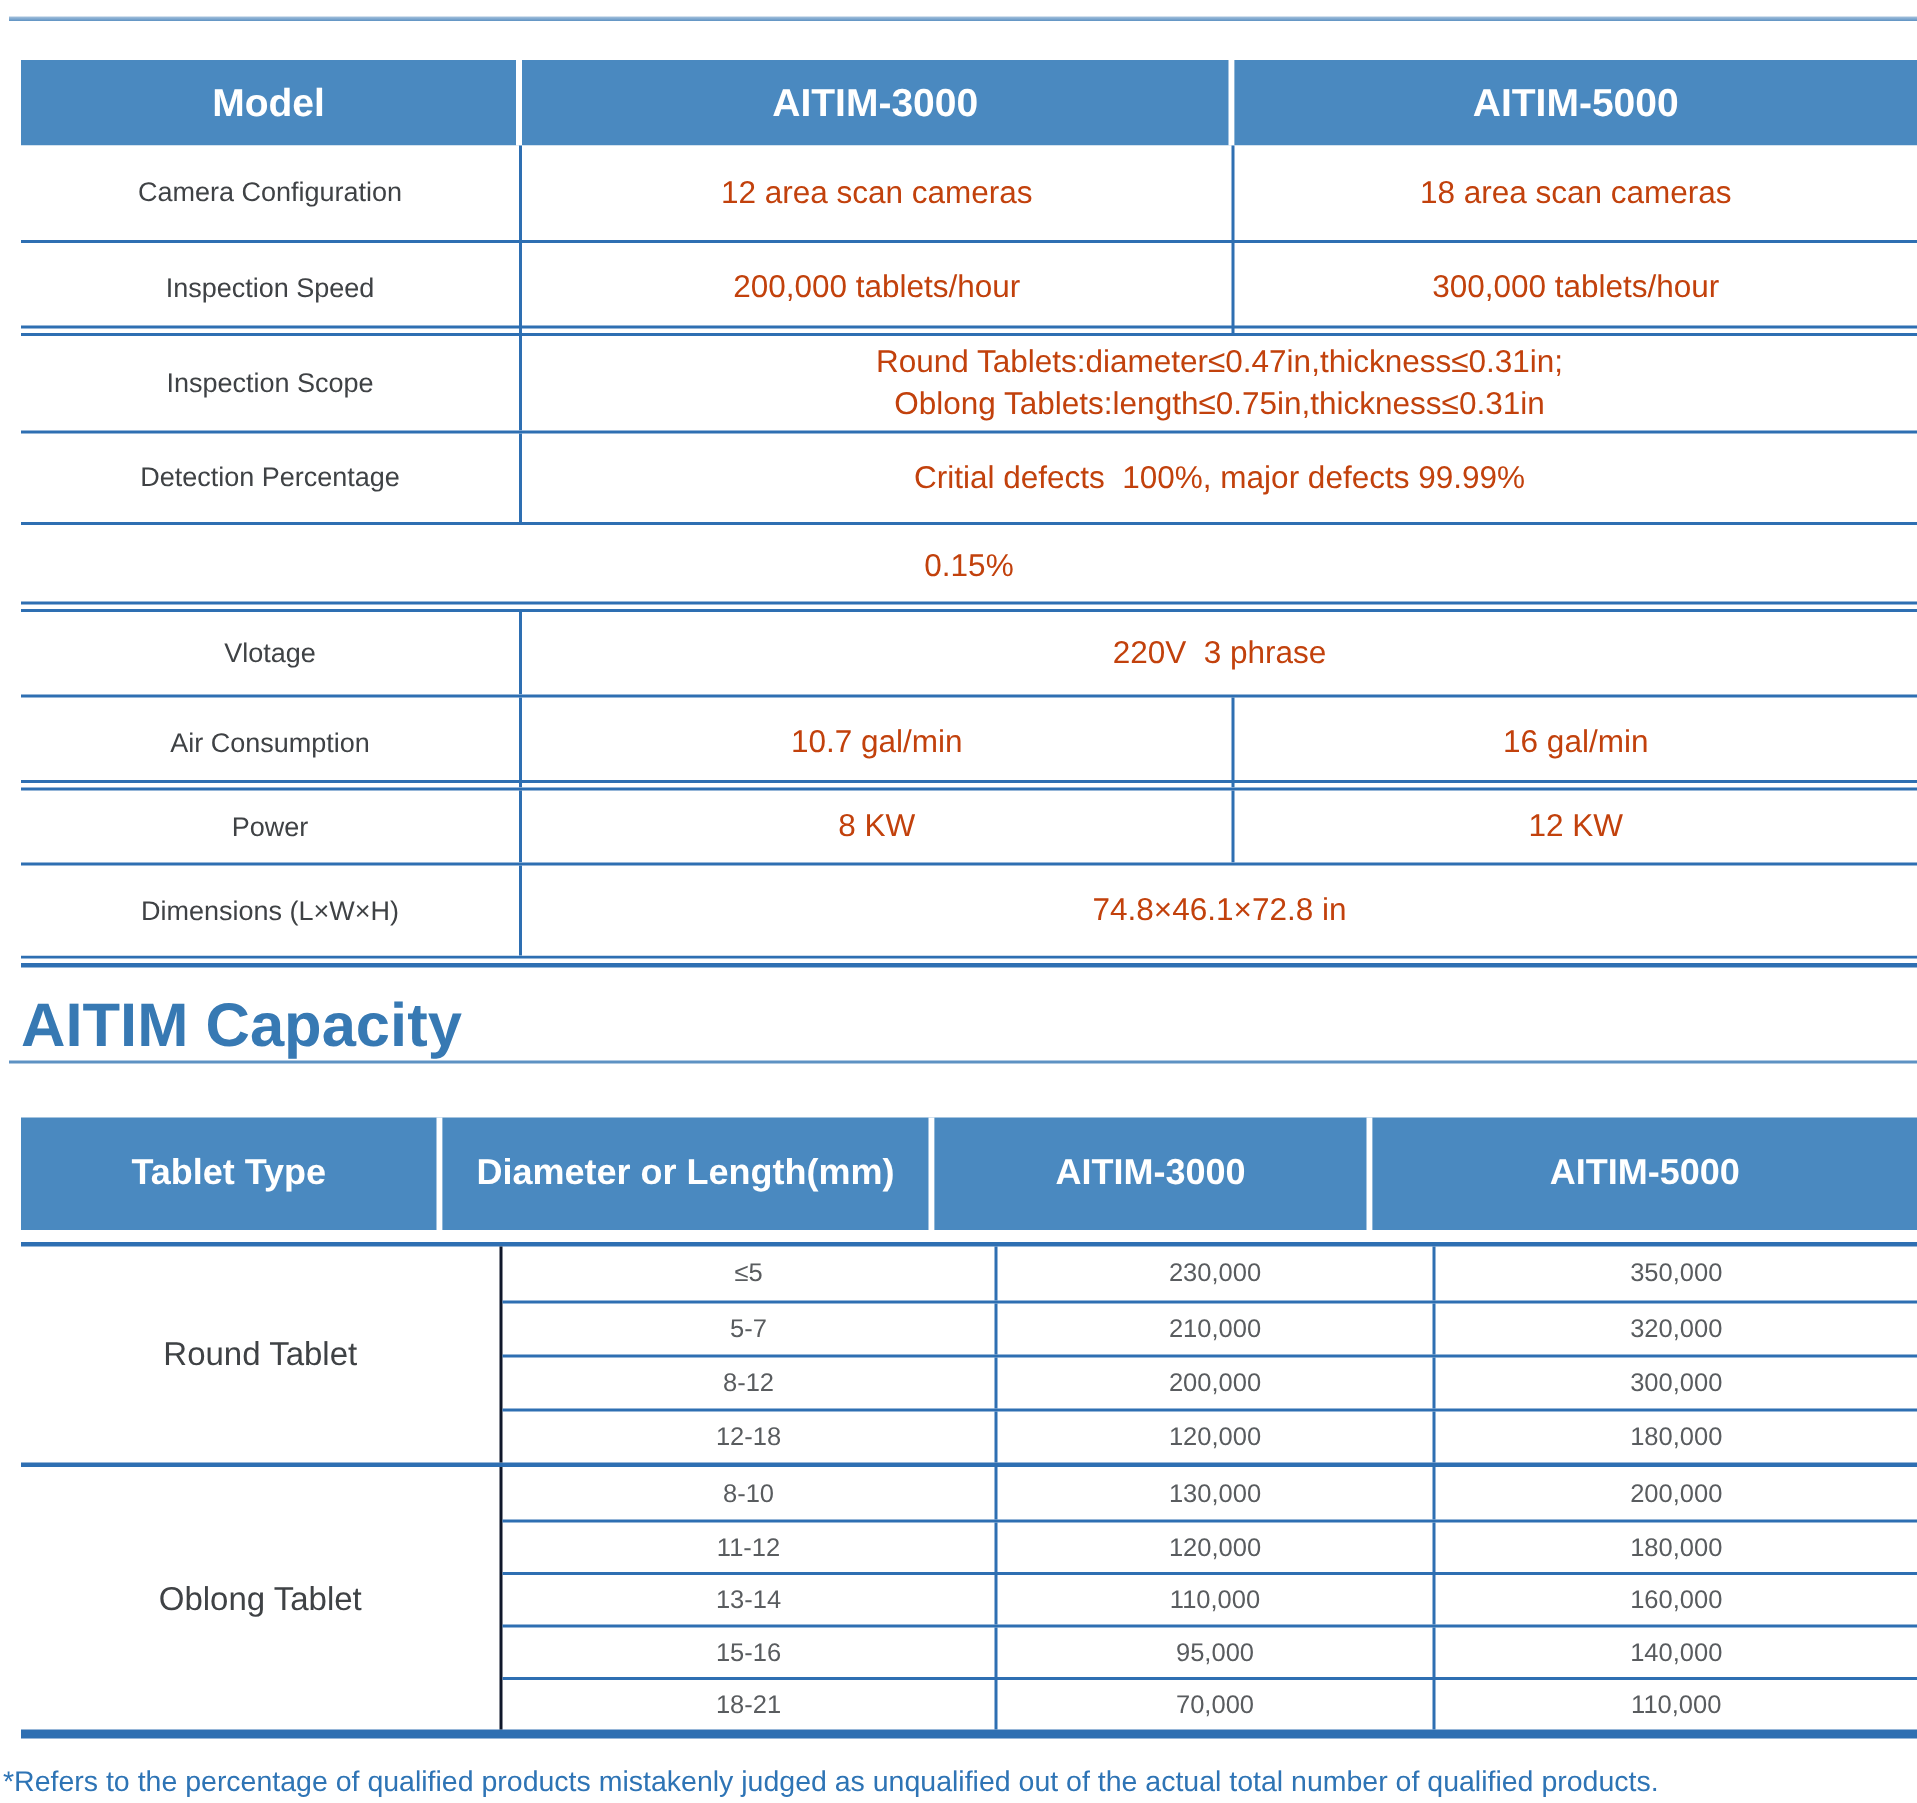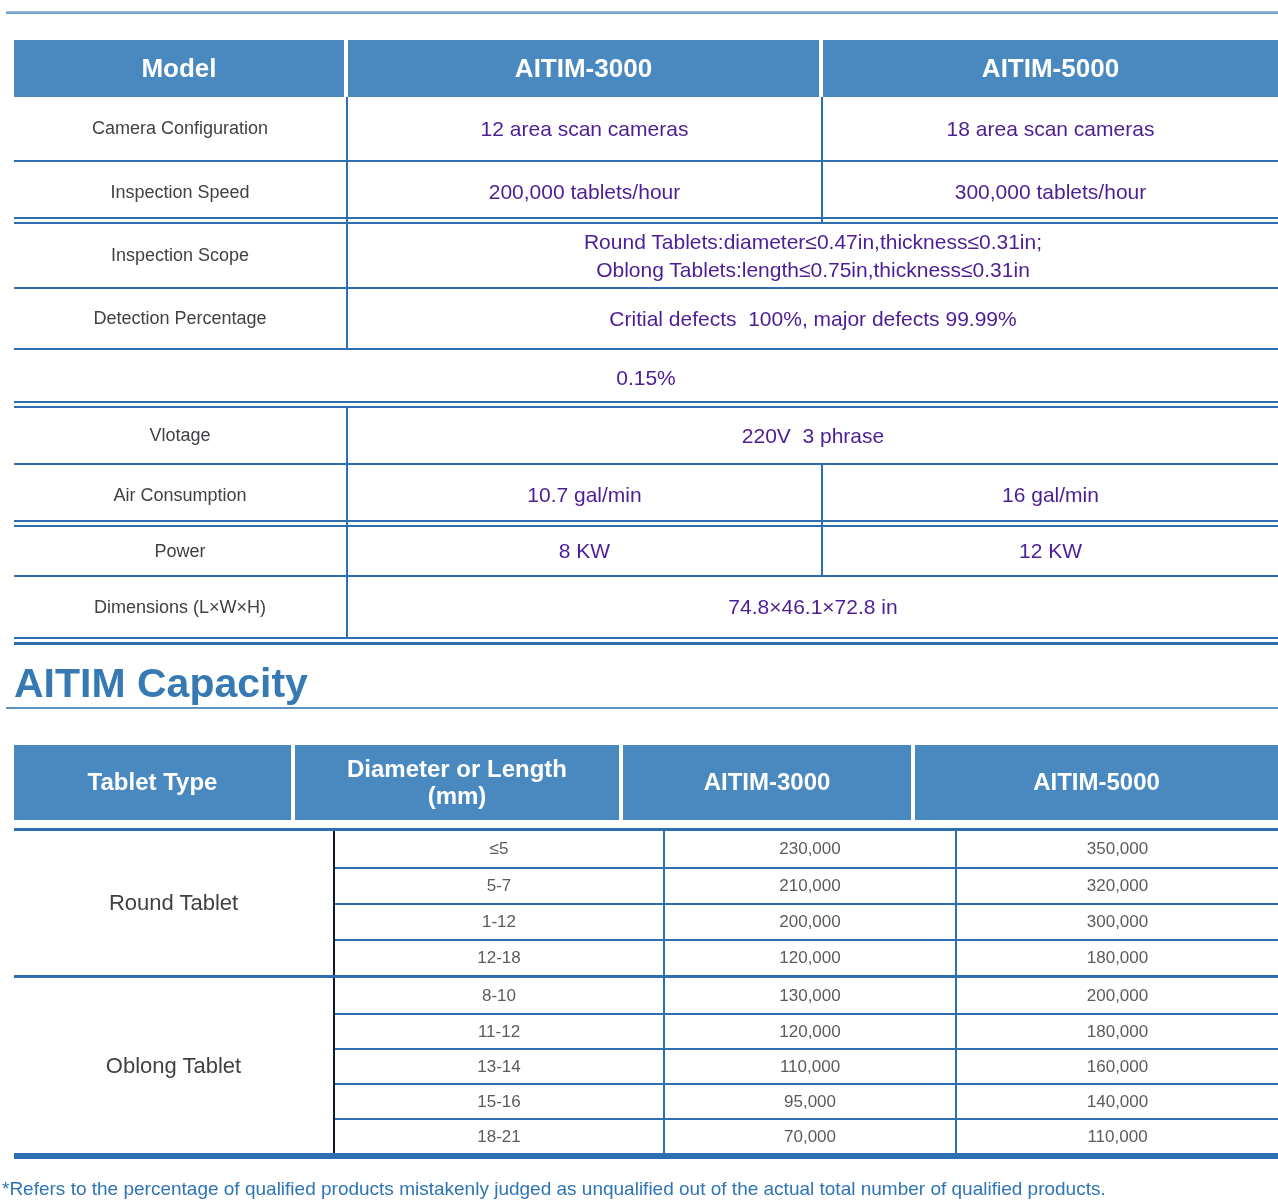--- a/index.html
+++ b/index.html
@@ -22,36 +22,36 @@
   .shead .hc3{flex:1}
 
   .srow{display:flex;position:relative;border-top:2px solid #2e6fb2;background:#fff}
   .srow.first{border-top:none}
   .srow.dbl::before{content:"";position:absolute;left:0;right:0;top:-7px;height:2px;background:#2e6fb2}
   .slabel{width:334px;border-right:2px solid #2e6fb2;display:flex;align-items:center;
           justify-content:center;font-size:18px;color:#3f4245;}
   .ast{color:#57a2da;margin-left:1px}
   .vals{flex:1;display:flex}
   .vcell{display:flex;align-items:center;justify-content:center;font-size:21px;
-         color:#4c1d95;white-space:pre-wrap;text-align:center}
+         color:#c2410c;white-space:pre-wrap;text-align:center}
   .v1{width:475px;border-right:2px solid #2e6fb2}
   .v2{flex:1}
   .vmerged{flex:1;flex-direction:column;line-height:1.32}
   .sbottom{height:8px;border-top:2px solid #2e6fb2;border-bottom:3px solid #2e6fb2}
 
   
   .sectitle{position:absolute;left:14px;top:660px;font-size:41px;font-weight:bold;color:#3779b3}
   .titlerule{position:absolute;left:6px;top:707px;width:1272px;height:2px;background:#5e92c3}
 
   
   .cap{position:absolute;left:14px;top:745px;width:1264px}
   .chead{display:flex;height:75px}
   .chead .hc{font-size:24px;line-height:1.12}
   .chead .kc1{width:281px;border-right:4px solid #fff}
-  .chead .kc2{width:328px;border-right:4px solid #fff;flex-direction:column}
+  .chead .kc2{width:328px;border-right:4px solid #fff;}
   .chead .kc3{width:292px;border-right:4px solid #fff}
   .chead .kc4{flex:1}
 
   .cbody{margin-top:8px;border-top:3px solid #2e6fb2;border-bottom:6px solid #2e6fb2}
   .cgroup{display:flex}
   .cgroup.g2{border-top:3px solid #2e6fb2}
   .gtype{width:321px;border-right:2px solid #0f172a;display:flex;align-items:center;
          justify-content:center;font-size:22px;color:#3f4245}
   .grows{flex:1;display:flex;flex-direction:column}
   .crow{display:flex;height:36px;border-top:2px solid #2e6fb2}
@@ -174,21 +174,21 @@
             <div class="cc cd">≤5</div>
             <div class="cc ca3">230,000</div>
             <div class="cc ca5">350,000</div>
           </div>
           <div class="crow">
             <div class="cc cd">5-7</div>
             <div class="cc ca3">210,000</div>
             <div class="cc ca5">320,000</div>
           </div>
           <div class="crow">
-            <div class="cc cd">1-12</div>
+            <div class="cc cd">8-12</div>
             <div class="cc ca3">200,000</div>
             <div class="cc ca5">300,000</div>
           </div>
           <div class="crow">
             <div class="cc cd">12-18</div>
             <div class="cc ca3">120,000</div>
             <div class="cc ca5">180,000</div>
           </div>
         </div>
       </div>

